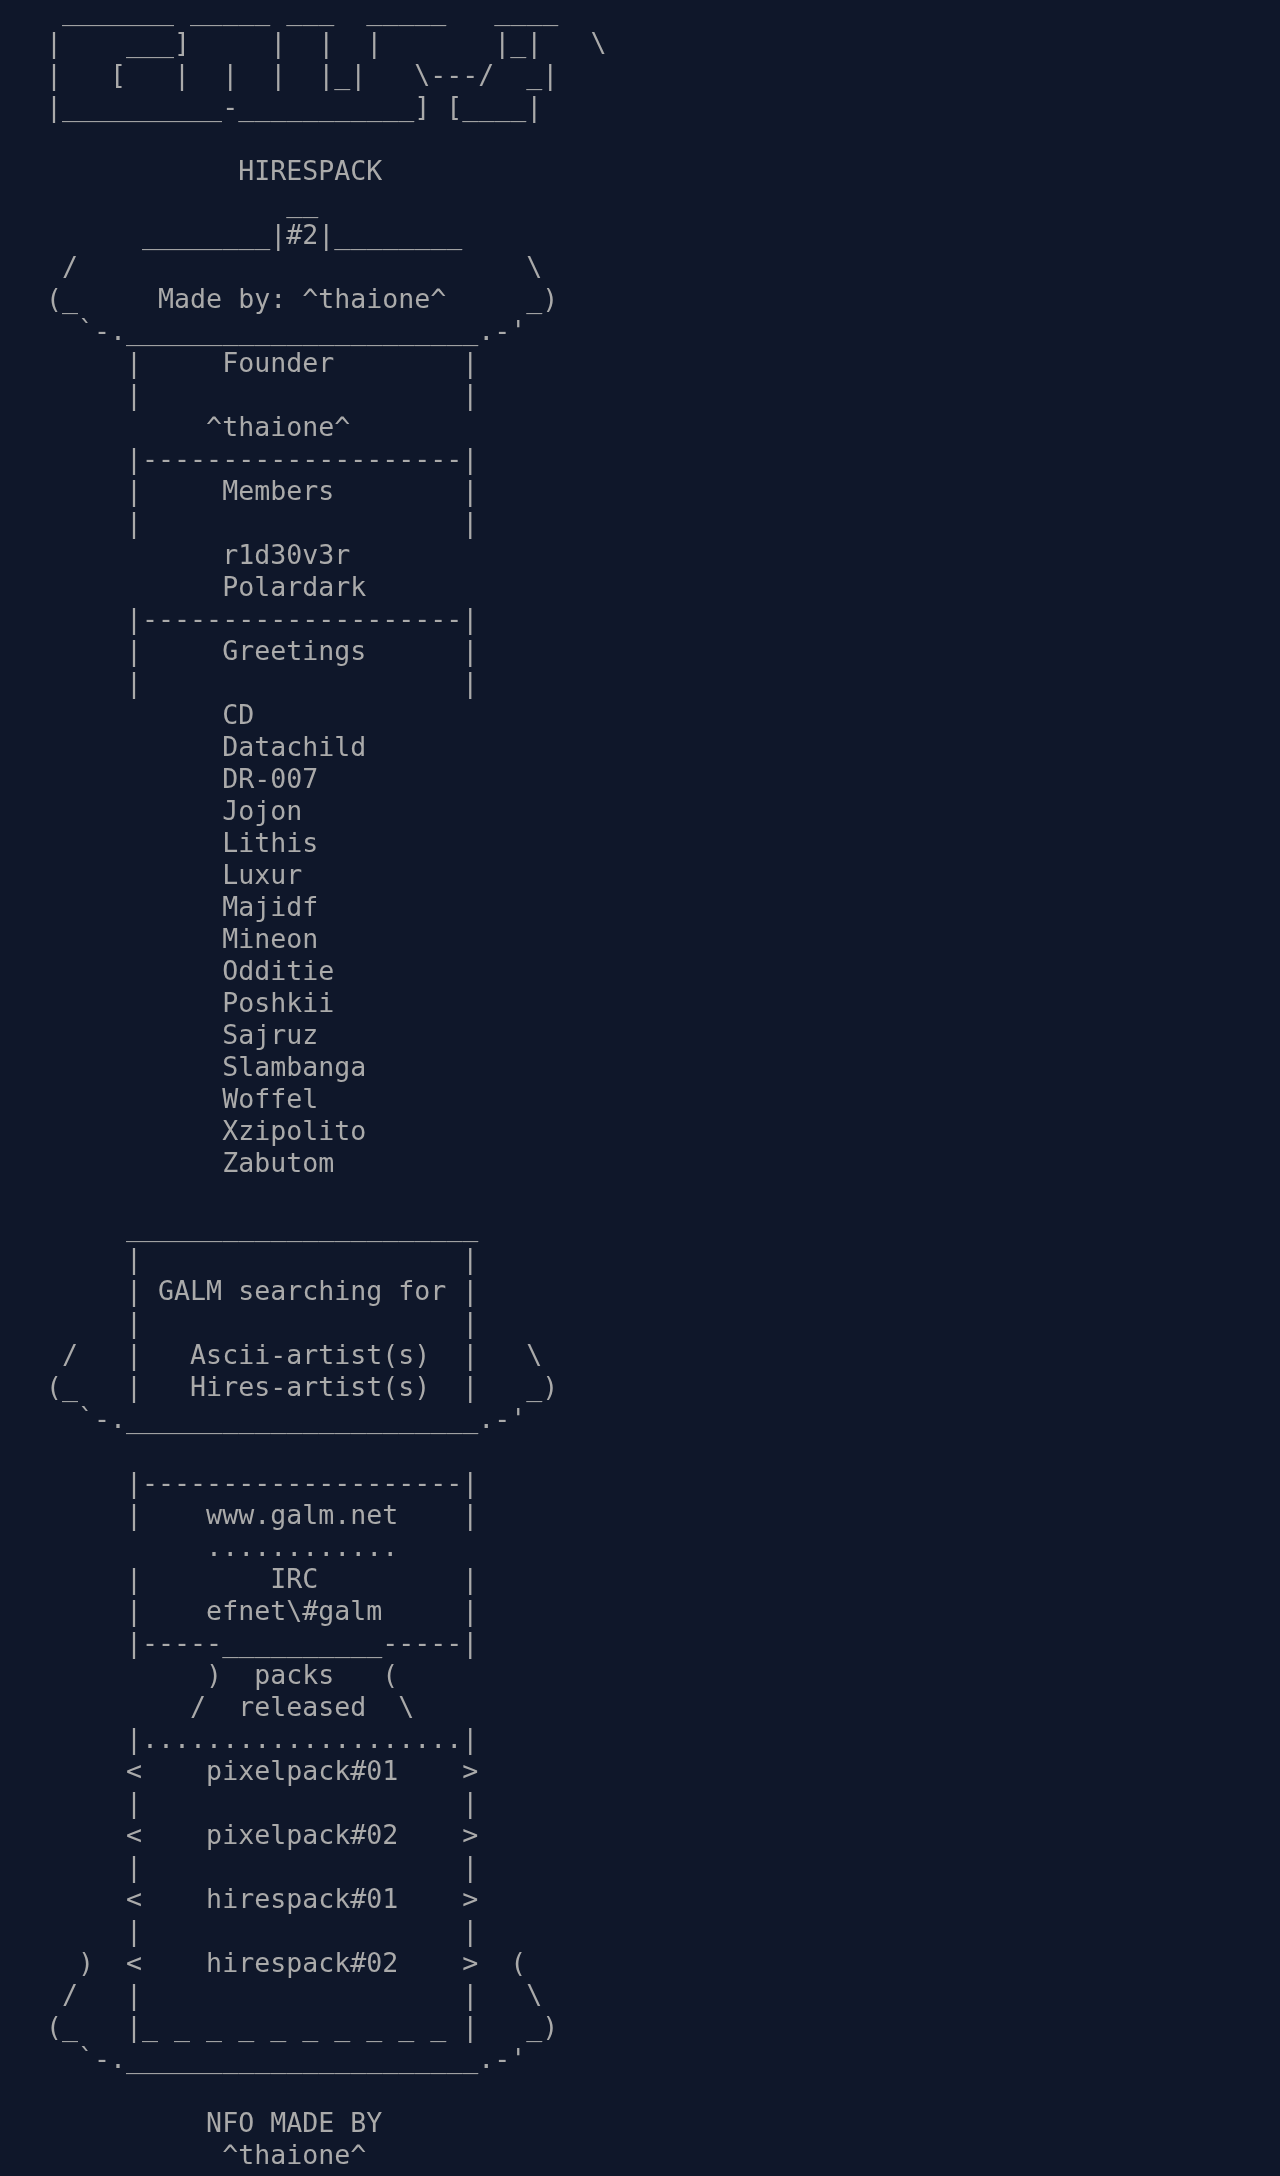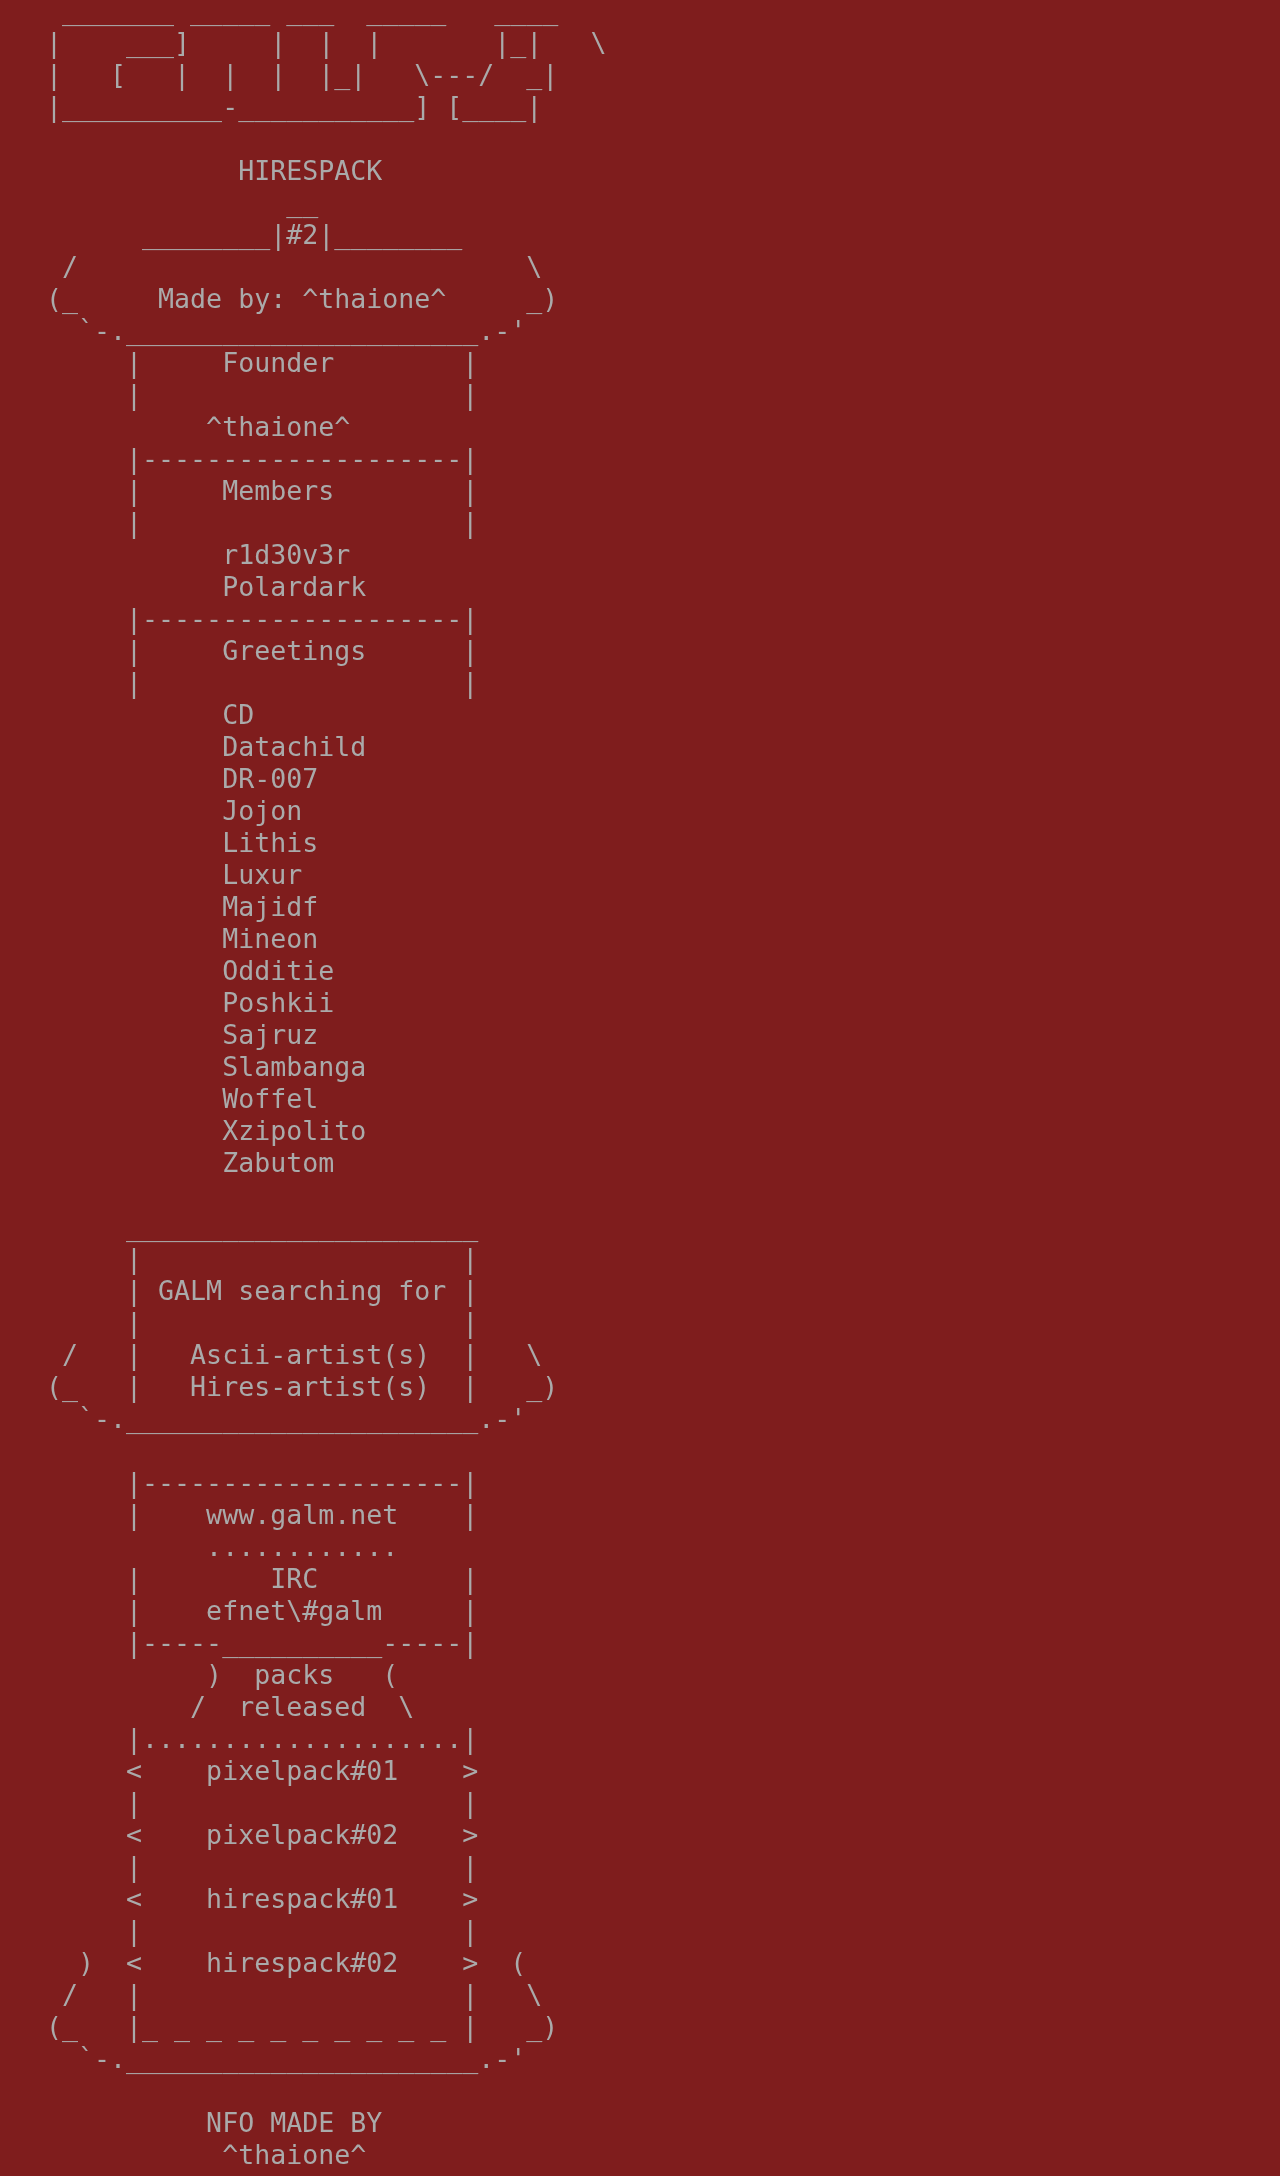--- a/index.html
+++ b/index.html
@@ -12,21 +12,21 @@
     height: 2176px;
     overflow: hidden;
     position: relative;
   }
   .nfo-screen {
     position: absolute;
     left: 0;
     top: 0;
     width: 1280px;
     height: 2176px;
-    background: #7f1d1d;
+    background: #0f172a;
   }
   pre.nfo-text {
     position: absolute;
     left: 30px;
     top: -5px;
     margin: 0;
     padding: 0;
     font-family: "DejaVu Sans Mono", "Liberation Mono", monospace;
     font-size: 26.6px;
     line-height: 32px;

